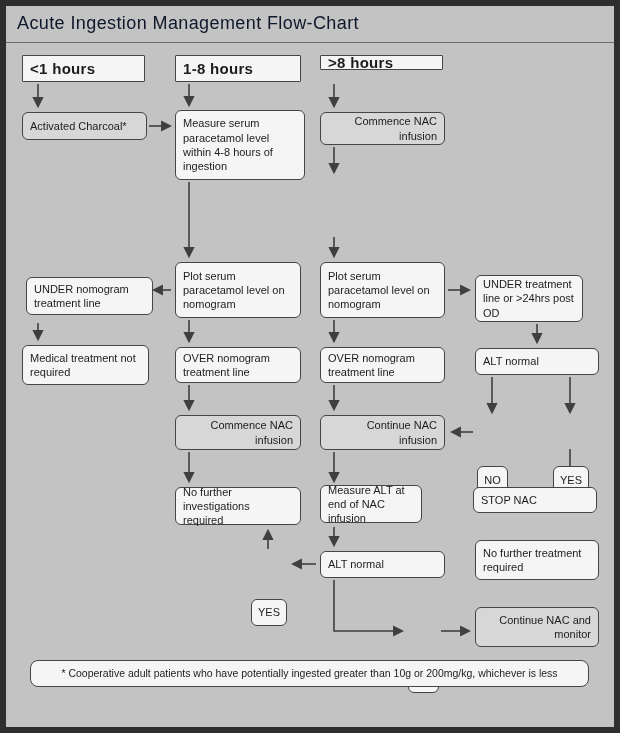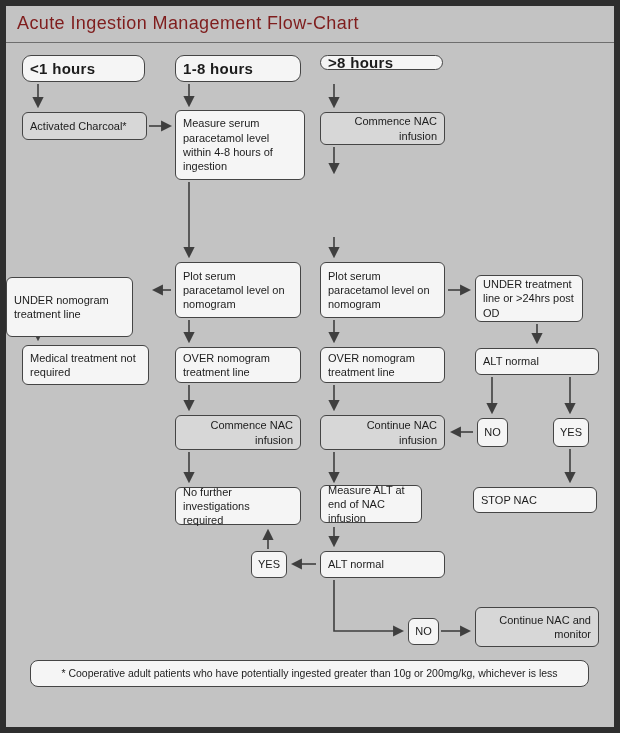--- a/index.html
+++ b/index.html
@@ -6,39 +6,39 @@
   html,body { width:620px; height:733px; }
   body { font-family:"Liberation Sans", sans-serif; background:#888; }
   .frame {
     position:relative; width:620px; height:733px;
     background:var(--background,#c3c3c3);
     border:6px solid #2e2e2e;
     overflow:hidden;
   }
   .title {
     position:absolute; left:11px; top:7px;
-    font-size:18px; color:#7f1d1d; letter-spacing:.4px;
+    font-size:18px; color:#0f172a; letter-spacing:.4px;
   }
   .title-rule {
     position:absolute; left:0; right:0; top:36px; height:1px;
     background:#6e6e6e;
   }
   .node {
     position:absolute;
     background:var(--box-white,#f5f5f5);
     border:1.4px solid var(--border,#454545);
     border-radius:6px;
     font-size:11px; color:#1c1c1c; line-height:1.3;
     display:flex; align-items:center;
     padding:3px 7px;
   }
   .node.gray { background:var(--box-gray,#d7d7d7);text-align:right; }
-  .node.center { justify-content:center; padding:12px 2px; text-align:center; }
+  .node.center { justify-content:center; padding:12px 2px; text-align:center;margin-top:48px; }
   .header-node {
-    font-size:15px; font-weight:bold; border-radius:9px;
+    font-size:15px; font-weight:bold; border-radius:1px;
     border-width:1.6px; letter-spacing:.3px;
   }
   .footnote {
     justify-content:center; text-align:center;
     font-size:10.5px; border-radius:8px;
   }
   svg.arrows {
     position:absolute; left:0; top:0; width:608px; height:721px;
     pointer-events:none; color:var(--arrow,#3f3f3f);
   }
@@ -85,21 +85,21 @@
     <line x1="328" y1="379" x2="328" y2="403" marker-end="url(#ah)"></line>
     <line x1="328" y1="446" x2="328" y2="475" marker-end="url(#ah)"></line>
     <line x1="328" y1="521" x2="328" y2="539" marker-end="url(#ah)"></line>
     <line x1="310" y1="558" x2="287" y2="558" marker-end="url(#ah)"></line>
     <line x1="262" y1="543" x2="262" y2="525" marker-end="url(#ah)"></line>
     <path class="conn" d="M328,574 L328,625 L396,625" marker-end="url(#ah)"></path>
     <line x1="435" y1="625" x2="463" y2="625" marker-end="url(#ah)"></line>
   </svg>
 
   <div class="node gray" style="left:16px;top:106px;width:125px;height:28px">Activated Charcoal*</div>
-  <div class="node" style="left:0;top:271px;width:127px;height:60px">UNDER nomogram treatment line</div>
+  <div class="node" style="left:20px;top:271px;width:127px;height:38px">UNDER nomogram treatment line</div>
   <div class="node" style="left:16px;top:339px;width:127px;height:40px">Medical treatment not required</div>
 
   <div class="node" style="left:169px;top:104px;width:130px;height:70px">Measure serum paracetamol level within 4-8 hours of ingestion</div>
   <div class="node" style="left:169px;top:256px;width:126px;height:56px">Plot serum paracetamol level on nomogram</div>
   <div class="node" style="left:169px;top:341px;width:126px;height:36px">OVER nomogram treatment line</div>
   <div class="node gray" style="left:169px;top:409px;width:126px;height:35px">Commence NAC infusion</div>
   <div class="node" style="left:169px;top:481px;width:126px;height:38px">No further investigations required</div>
   <div class="node center" style="left:245px;top:545px;width:36px;height:27px">YES</div>
 
   <div class="node gray" style="left:314px;top:106px;width:125px;height:33px">Commence NAC infusion</div>
@@ -108,17 +108,18 @@
   <div class="node gray" style="left:314px;top:409px;width:125px;height:35px">Continue NAC infusion</div>
   <div class="node" style="left:314px;top:479px;width:102px;height:38px">Measure ALT at end of NAC infusion</div>
   <div class="node" style="left:314px;top:545px;width:125px;height:27px">ALT normal</div>
   <div class="node center" style="left:402px;top:612px;width:31px;height:27px">NO</div>
 
   <div class="node" style="left:469px;top:269px;width:108px;height:47px">UNDER treatment line or &gt;24hrs post OD</div>
   <div class="node" style="left:469px;top:342px;width:124px;height:27px">ALT normal</div>
   <div class="node center" style="left:471px;top:412px;width:31px;height:29px">NO</div>
   <div class="node center" style="left:547px;top:412px;width:36px;height:29px">YES</div>
   <div class="node" style="left:467px;top:481px;width:124px;height:26px">STOP NAC</div>
+  <div class="node" style="left:469px;top:534px;width:124px;height:40px">No further treatment required</div>
   <div class="node gray" style="left:469px;top:601px;width:124px;height:40px">Continue NAC and monitor</div>
 
   <div class="node footnote" style="left:24px;top:654px;width:559px;height:27px">* Cooperative adult patients who have potentially ingested greater than 10g or 200mg/kg, whichever is less</div>
 
 </div>
 
 </body></html>

